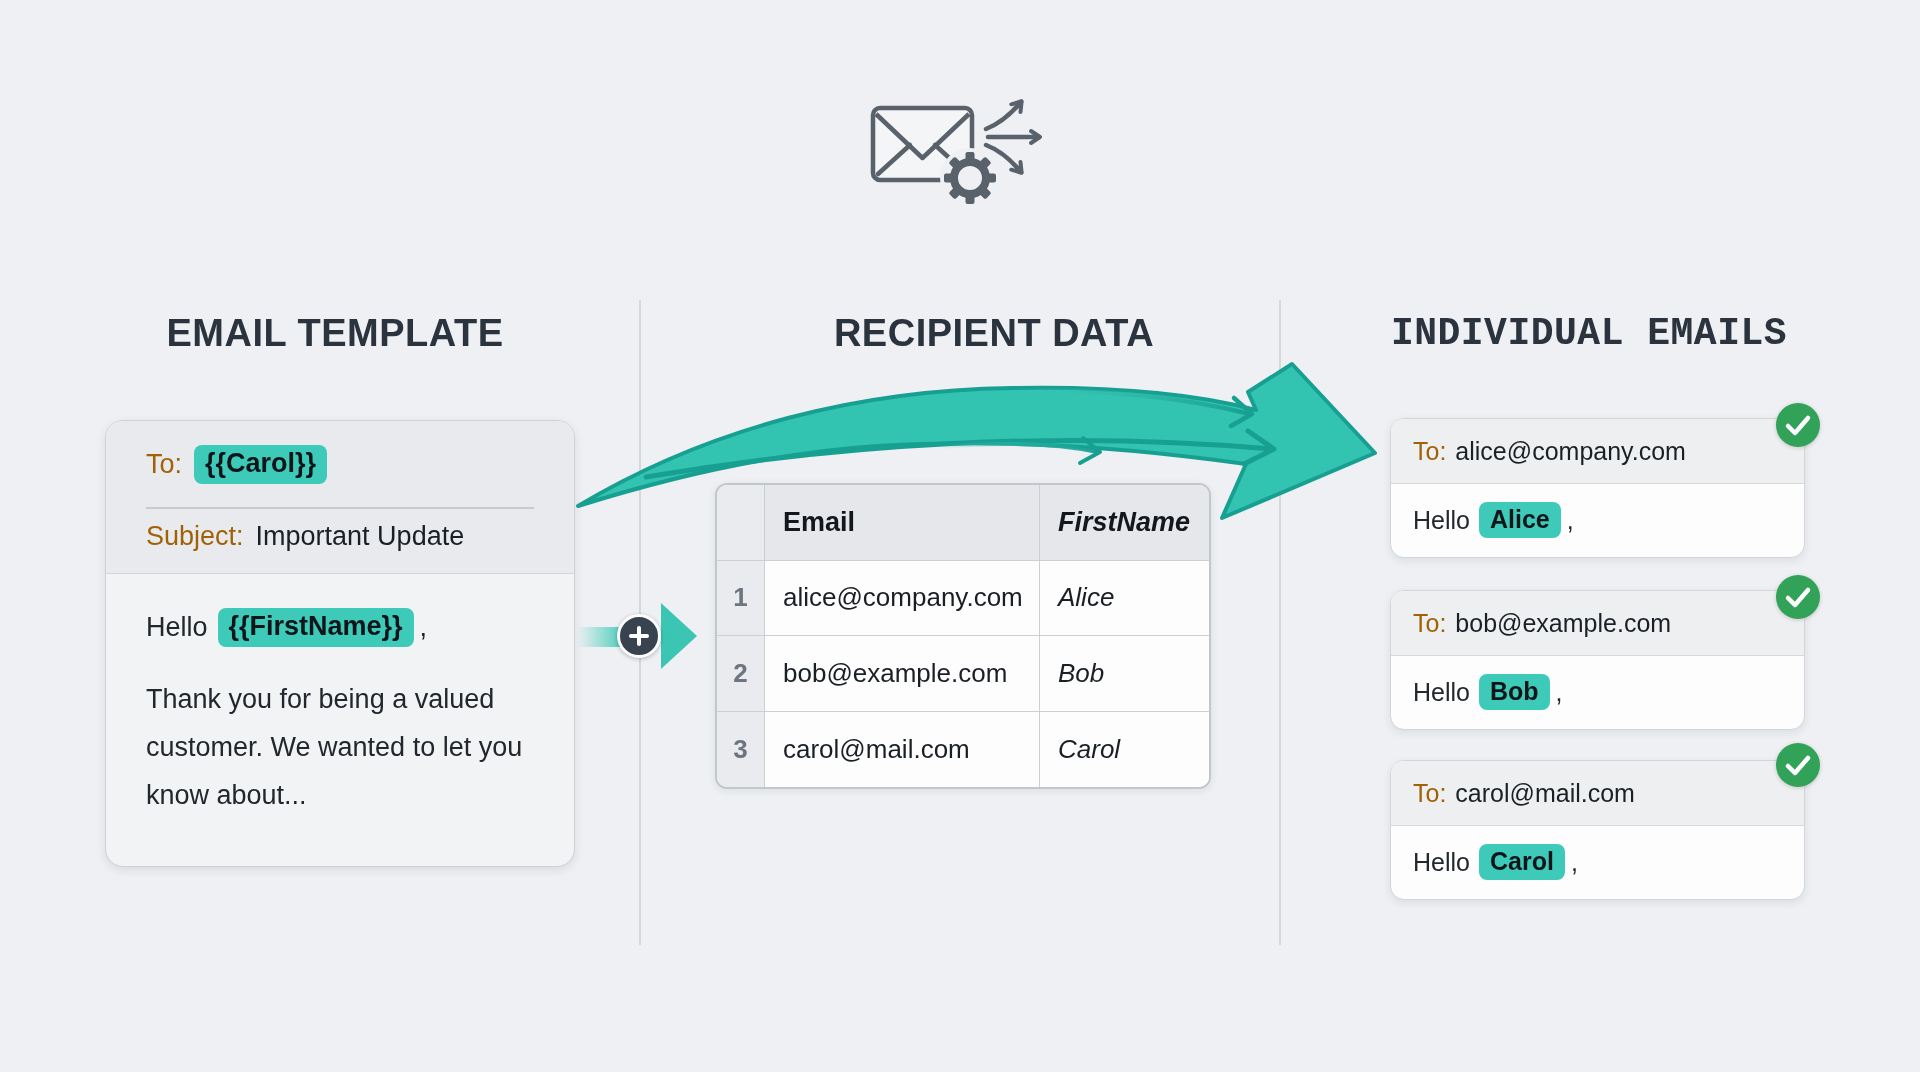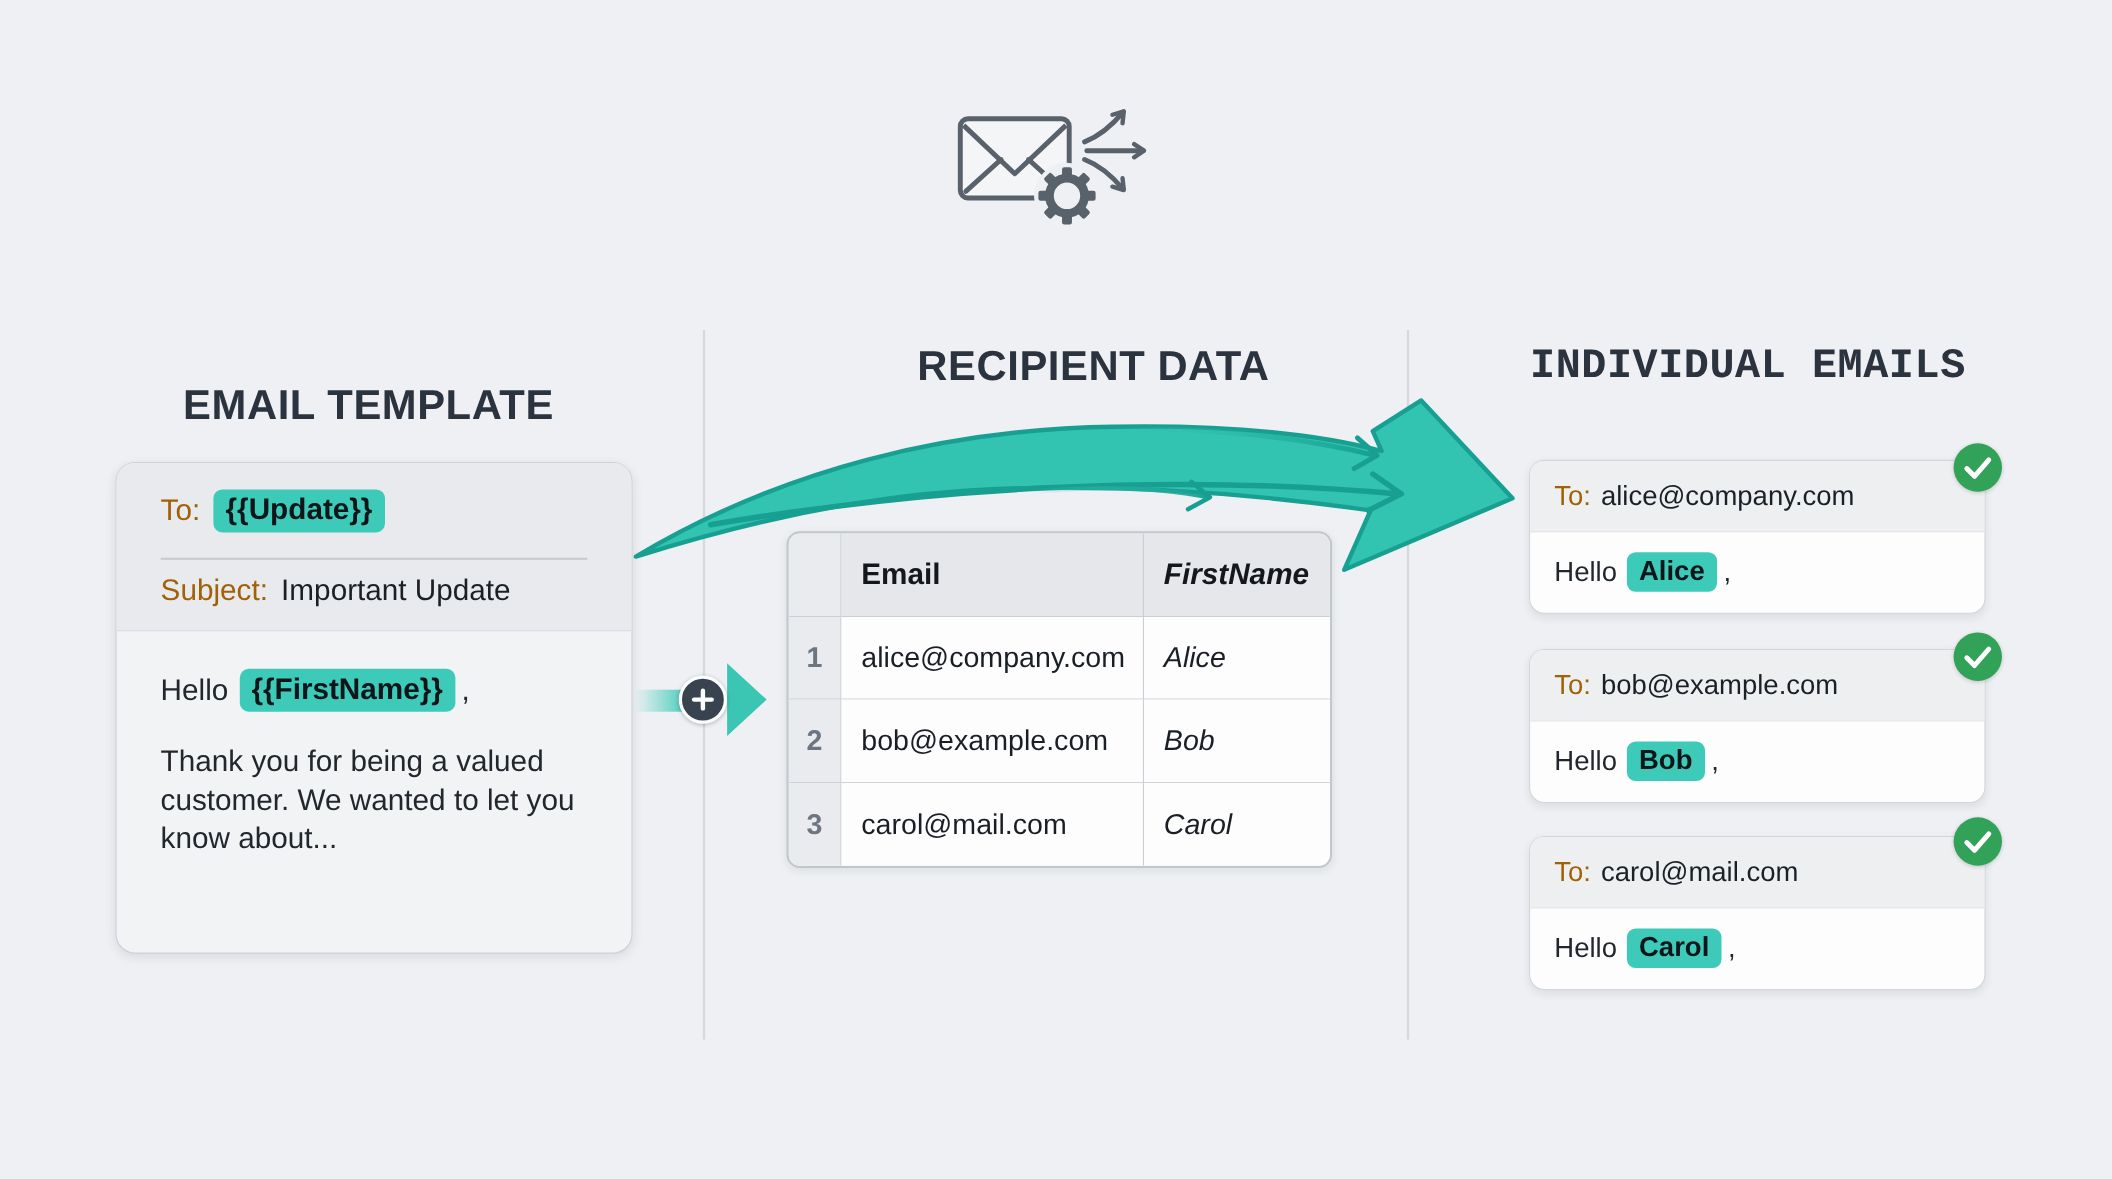--- a/index.html
+++ b/index.html
@@ -7,21 +7,21 @@
     position:relative;width:1920px;height:1072px;overflow:hidden;
     background:#eef0f3;
     font-family:"Liberation Sans","DejaVu Sans",sans-serif;
     color:#22272d;
   }
   
   .col-heading{
     position:absolute;top:312px;width:500px;text-align:center;
     font-size:38px;font-weight:800;letter-spacing:.5px;color:#2a333e;
   }
-  .heading-template{left:85px;margin-top:36px;}
+  .heading-template{left:85px;}
   .heading-recipients{left:744px;}
   .heading-individual{left:1339px;font-family:Liberation Mono, monospace;}
   
   .v-divider{position:absolute;top:300px;height:645px;width:2px;background:#d5d8dc;z-index:1;}
   .v-divider.left{left:639px;}
   .v-divider.right{left:1279px;}
   
   .template-card{
     position:absolute;left:105px;top:420px;width:470px;height:447px;
     background:#f2f3f5;border:1.5px solid #cdd1d6;border-radius:18px;
@@ -38,21 +38,21 @@
   .field-value{color:#1b2026;}
   .head-divider{position:absolute;left:40px;top:86px;width:388px;height:1.5px;background:#c8ccd1;}
   .token-badge{
     display:inline-block;background:#3ecab8;color:#10151a;font-weight:700;
     border-radius:8px;padding:3px 11px 5px;line-height:1.15;
   }
   .template-body{padding:34px 40px 0;}
   .greeting-line{display:flex;align-items:center;font-size:27px;}
   .greeting-line .token-badge{margin-left:10px;}
   .comma{margin-left:6px;color:#22272d;}
-  .body-paragraph{margin-top:28px;width:390px;font-size:27px;line-height:35px;color:#22272d;}
+  .body-paragraph{margin-top:28px;width:390px;font-size:27px;line-height:48px;color:#22272d;}
   
   .connector-bar{
     position:absolute;left:577px;top:627px;width:46px;height:20px;z-index:4;
     background:linear-gradient(90deg,rgba(62,202,184,0),rgba(62,202,184,.9));
   }
   .plus-circle{
     position:absolute;left:617px;top:614px;width:44px;height:44px;border-radius:50%;
     background:#394350;border:3px solid #fbfcfd;box-sizing:border-box;z-index:5;
     box-shadow:0 1px 4px rgba(0,0,0,.25);
   }
@@ -143,21 +143,21 @@
   <div class="col-heading heading-recipients">RECIPIENT DATA</div>
   <div class="col-heading heading-individual">INDIVIDUAL EMAILS</div>
 
   <div class="v-divider left"></div>
   <div class="v-divider right"></div>
 
   <div class="template-card">
     <div class="template-head">
       <div class="tpl-row to">
         <span class="field-label">To:</span>
-        <span class="token-badge">{{Update}}</span>
+        <span class="token-badge">{{Carol}}</span>
       </div>
       <div class="head-divider"></div>
       <div class="tpl-row subject">
         <span class="field-label">Subject:</span>
         <span class="field-value">Important Update</span>
       </div>
     </div>
     <div class="template-body">
       <div class="greeting-line">
         <span>Hello</span>

